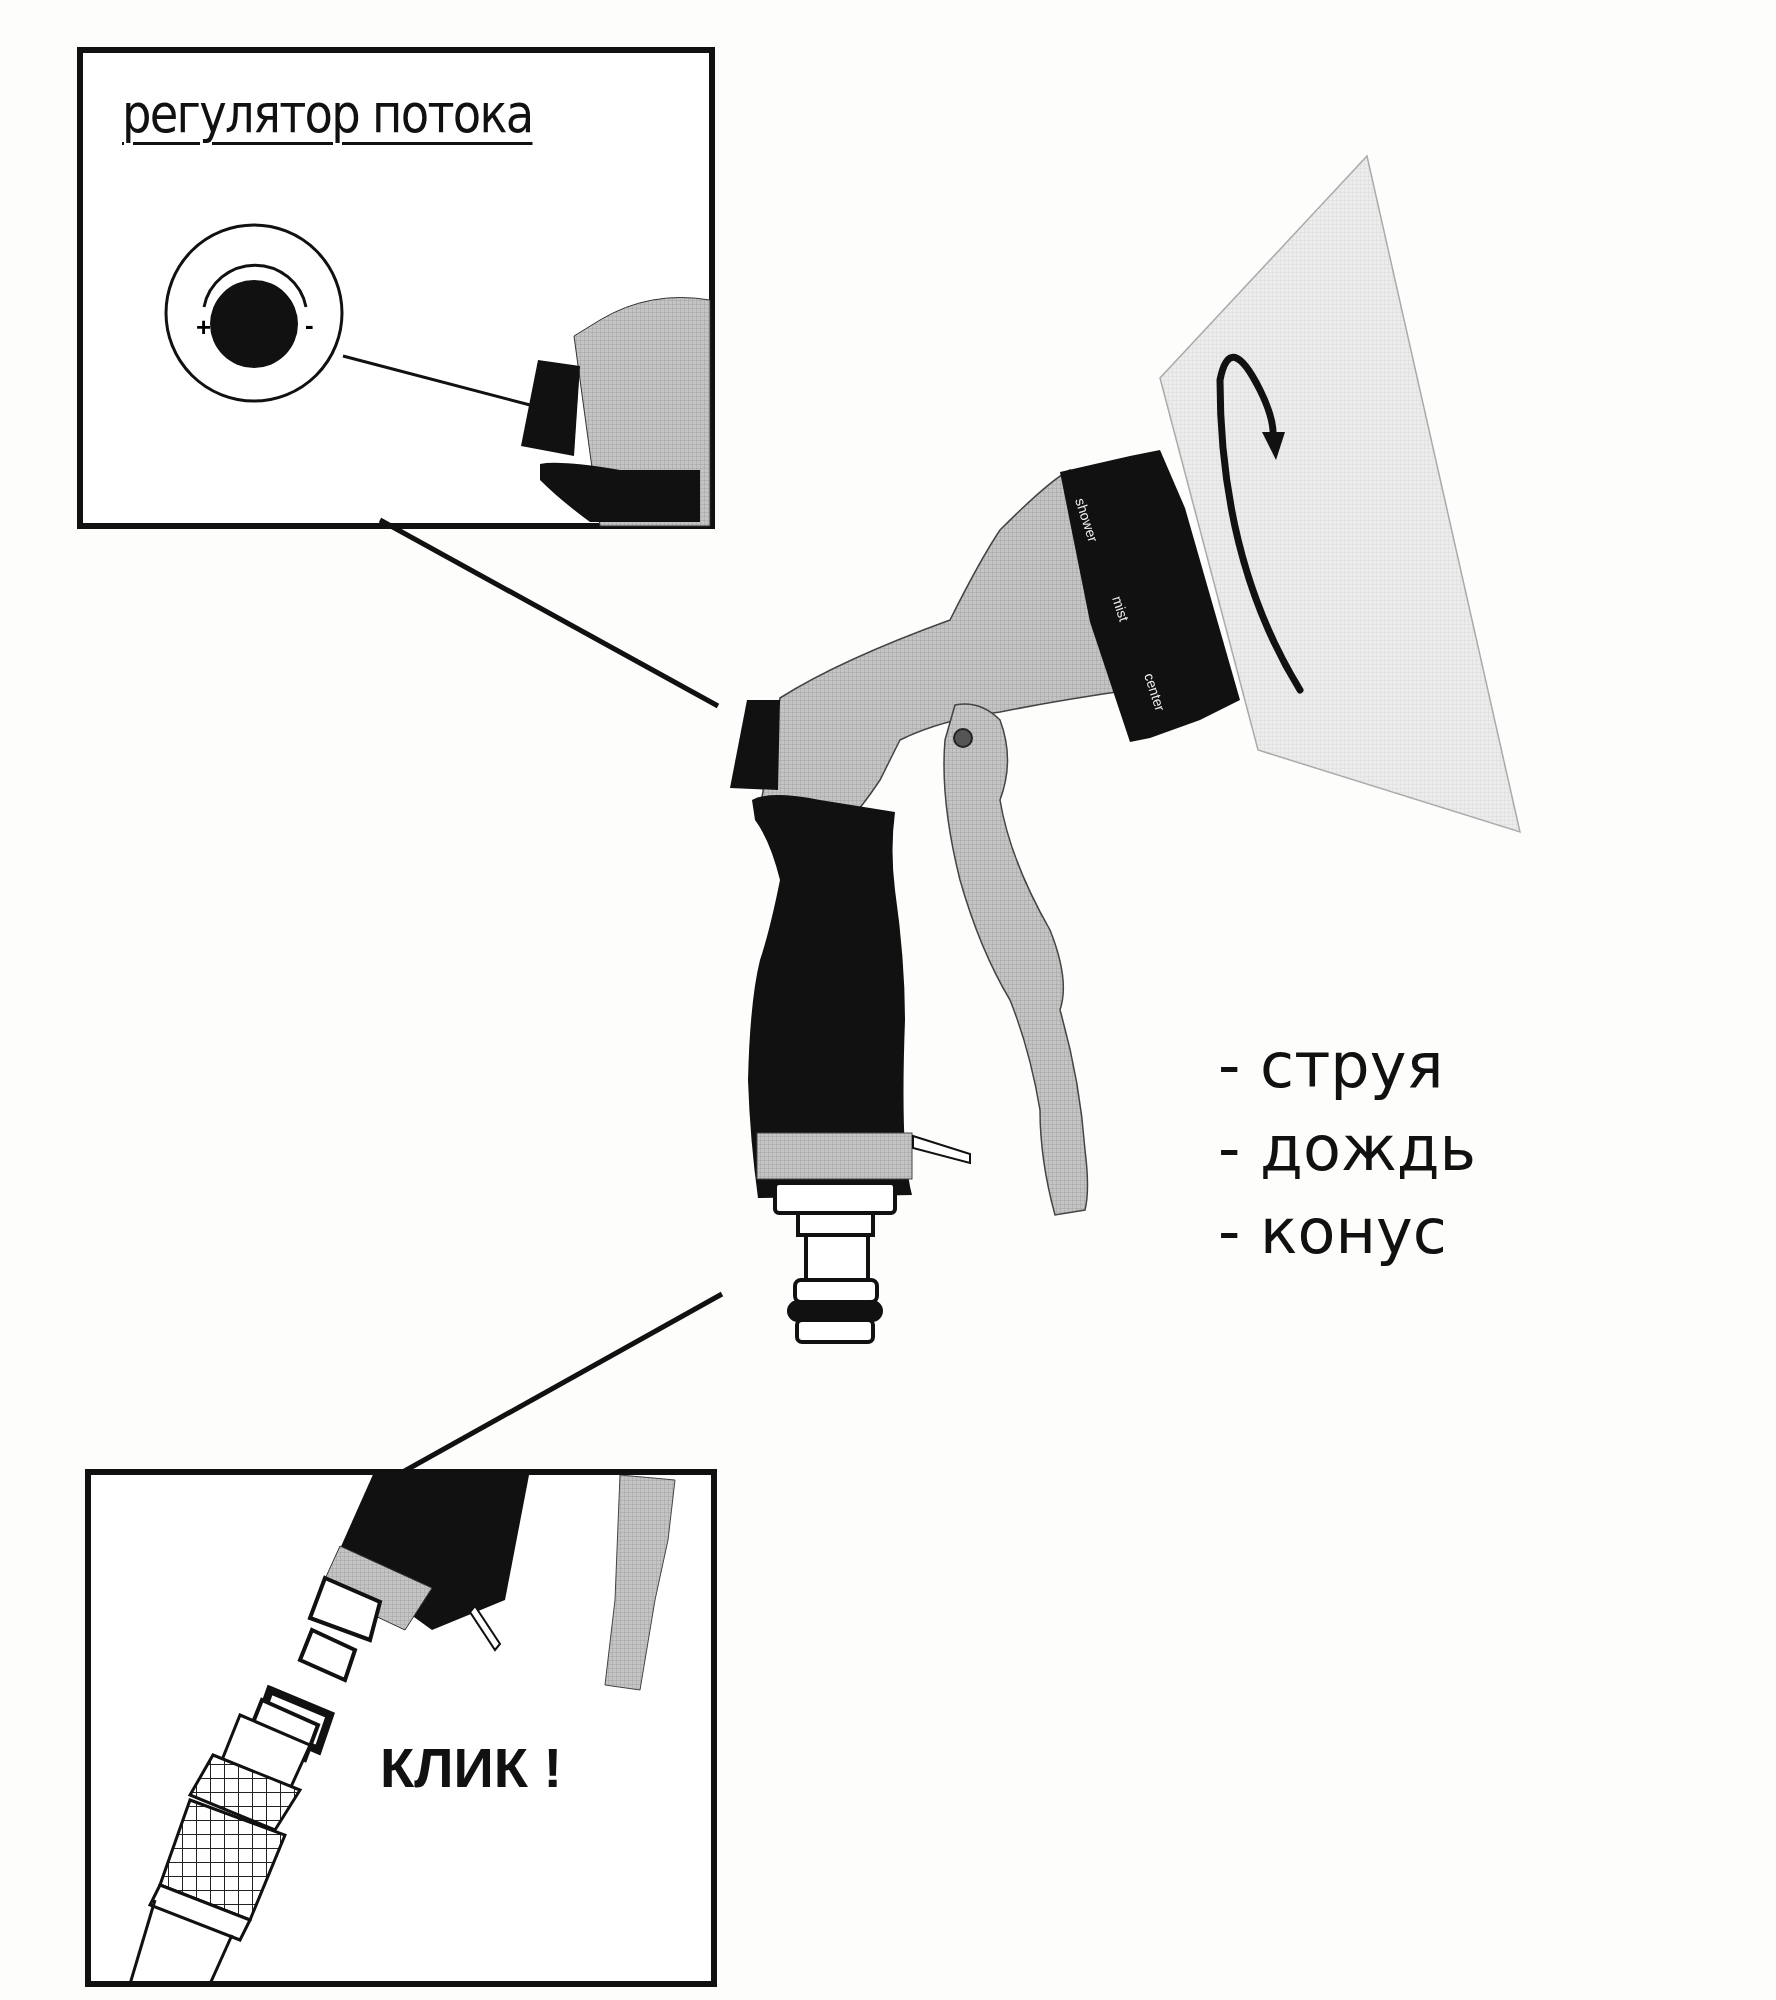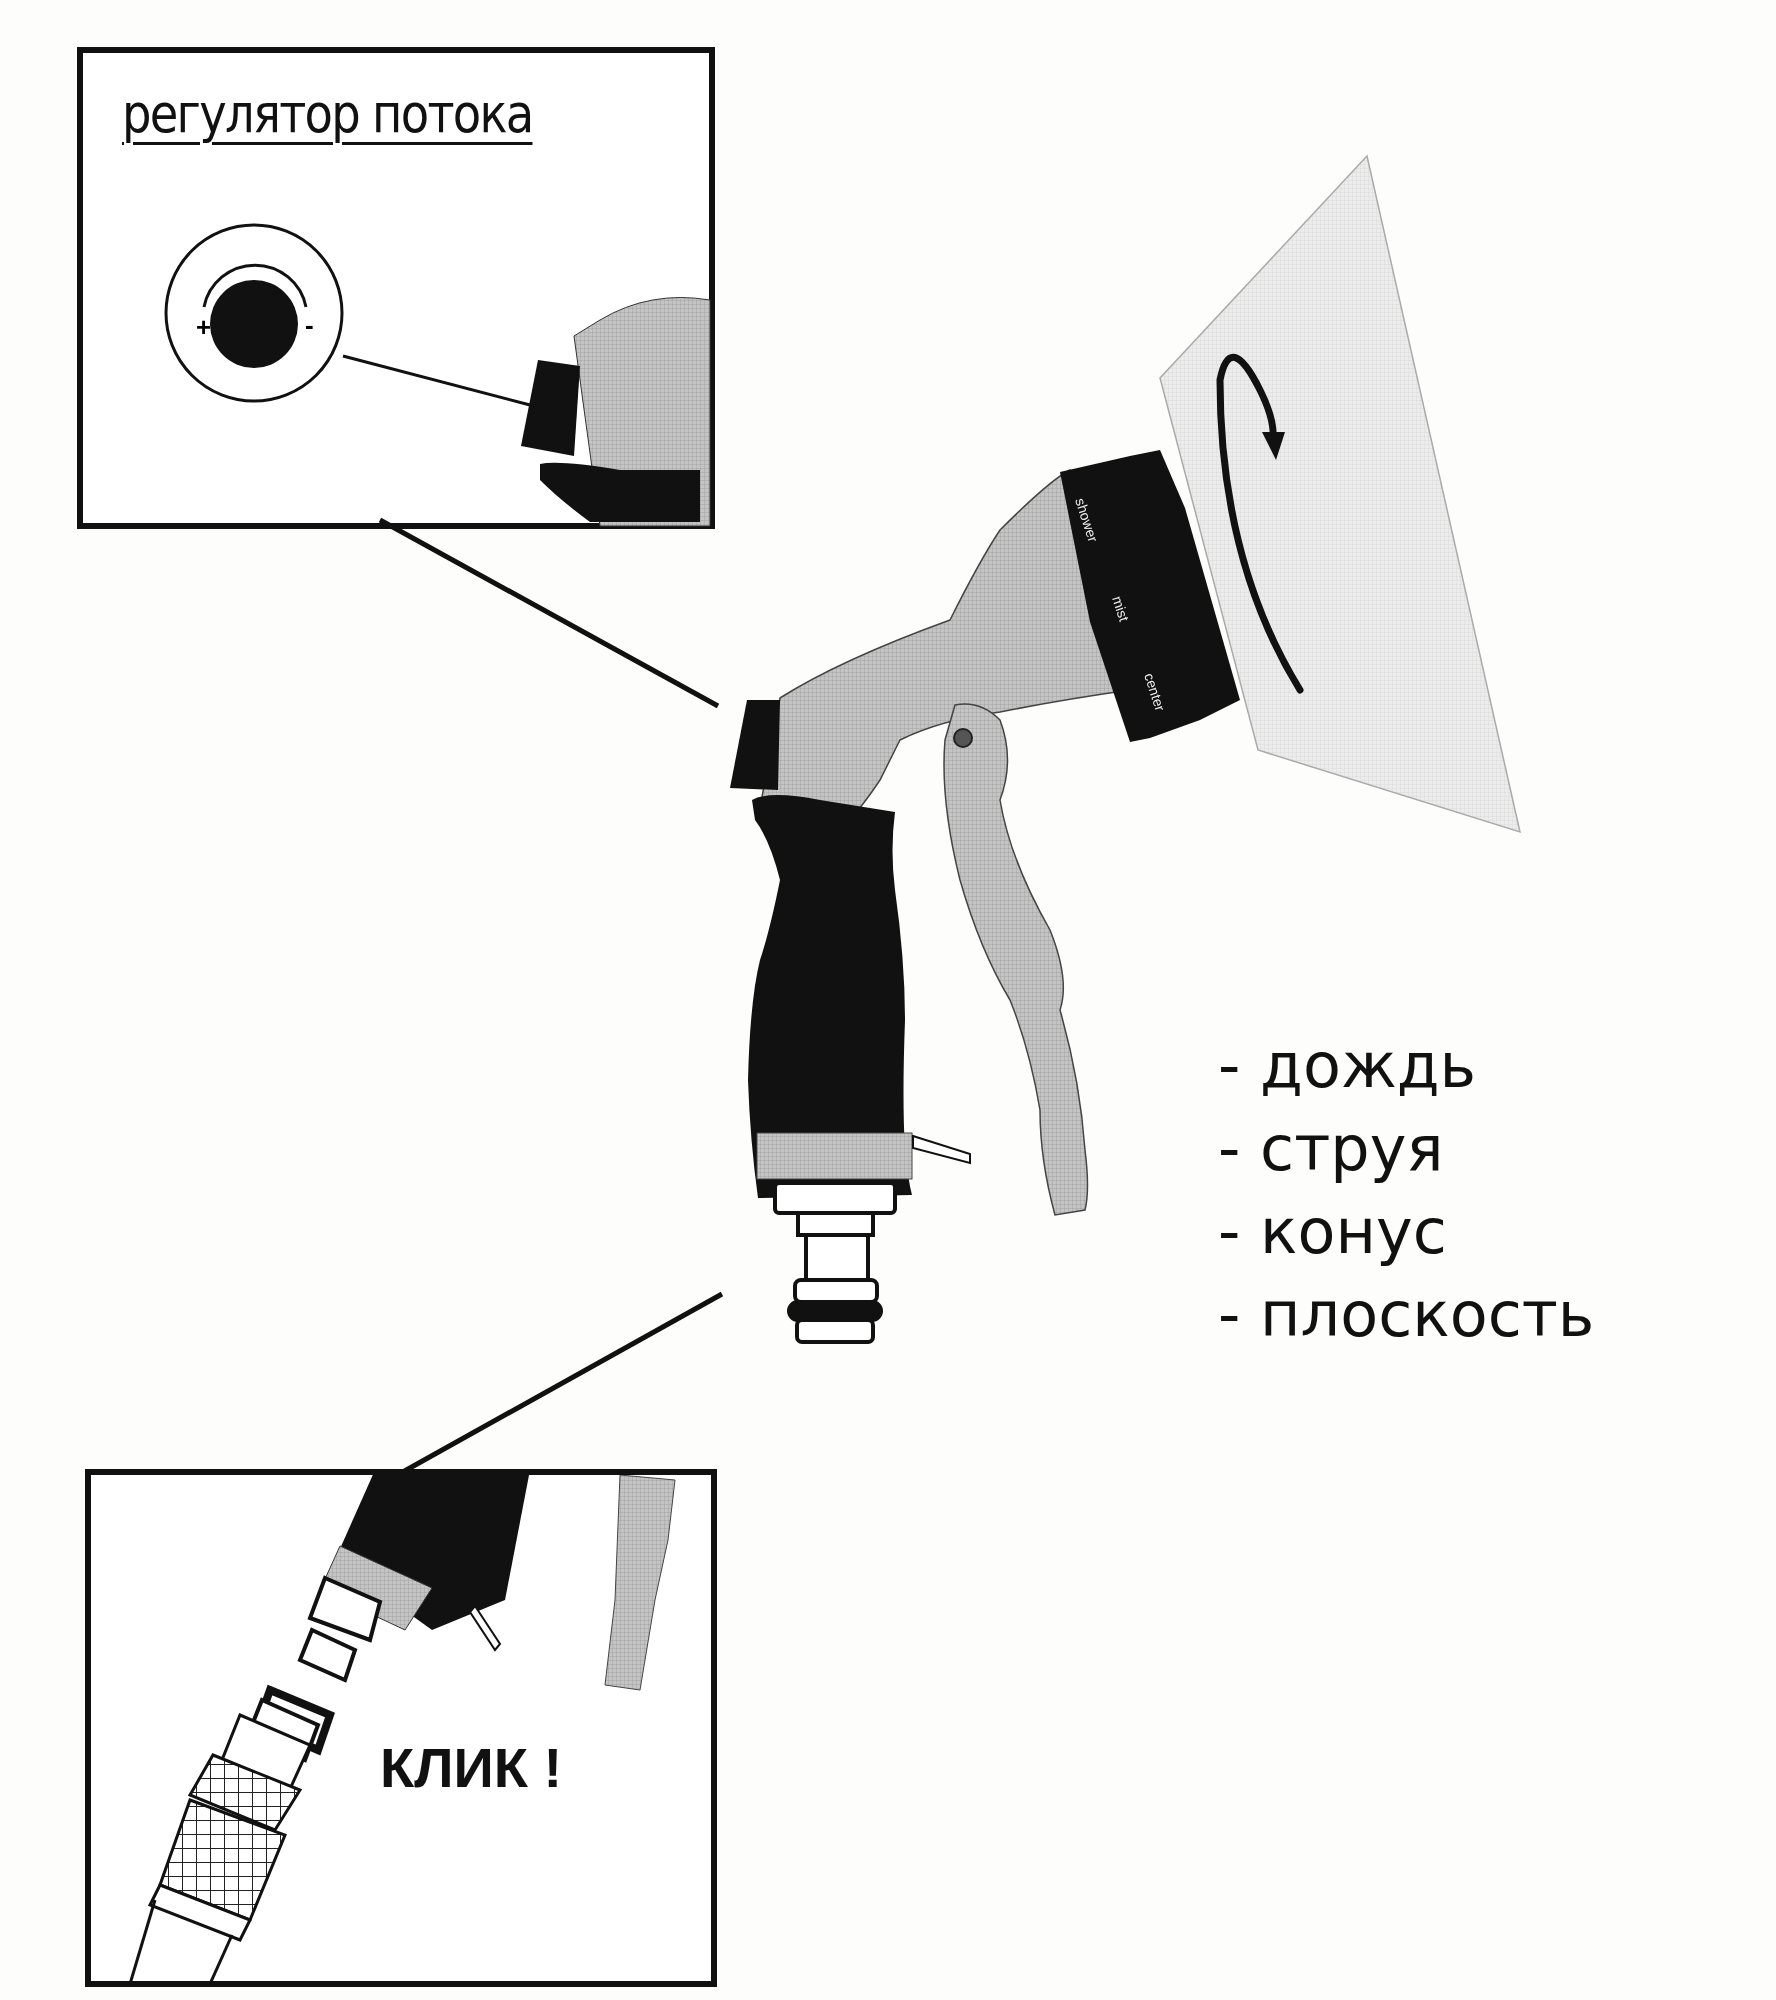--- a/index.html
+++ b/index.html
@@ -154,17 +154,16 @@
       </g>
     </g>
   </g>
 </svg>
 
 <div class="inset-title">регулятор потока</div>
 
 <div class="click-label">КЛИК !</div>
 
 <ul class="modes">
+  <li>- струя</li>
   <li>- дождь</li>
-  <li>- струя</li>
   <li>- конус</li>
-  <li>- плоскость</li>
 </ul>
 
 </body></html>

